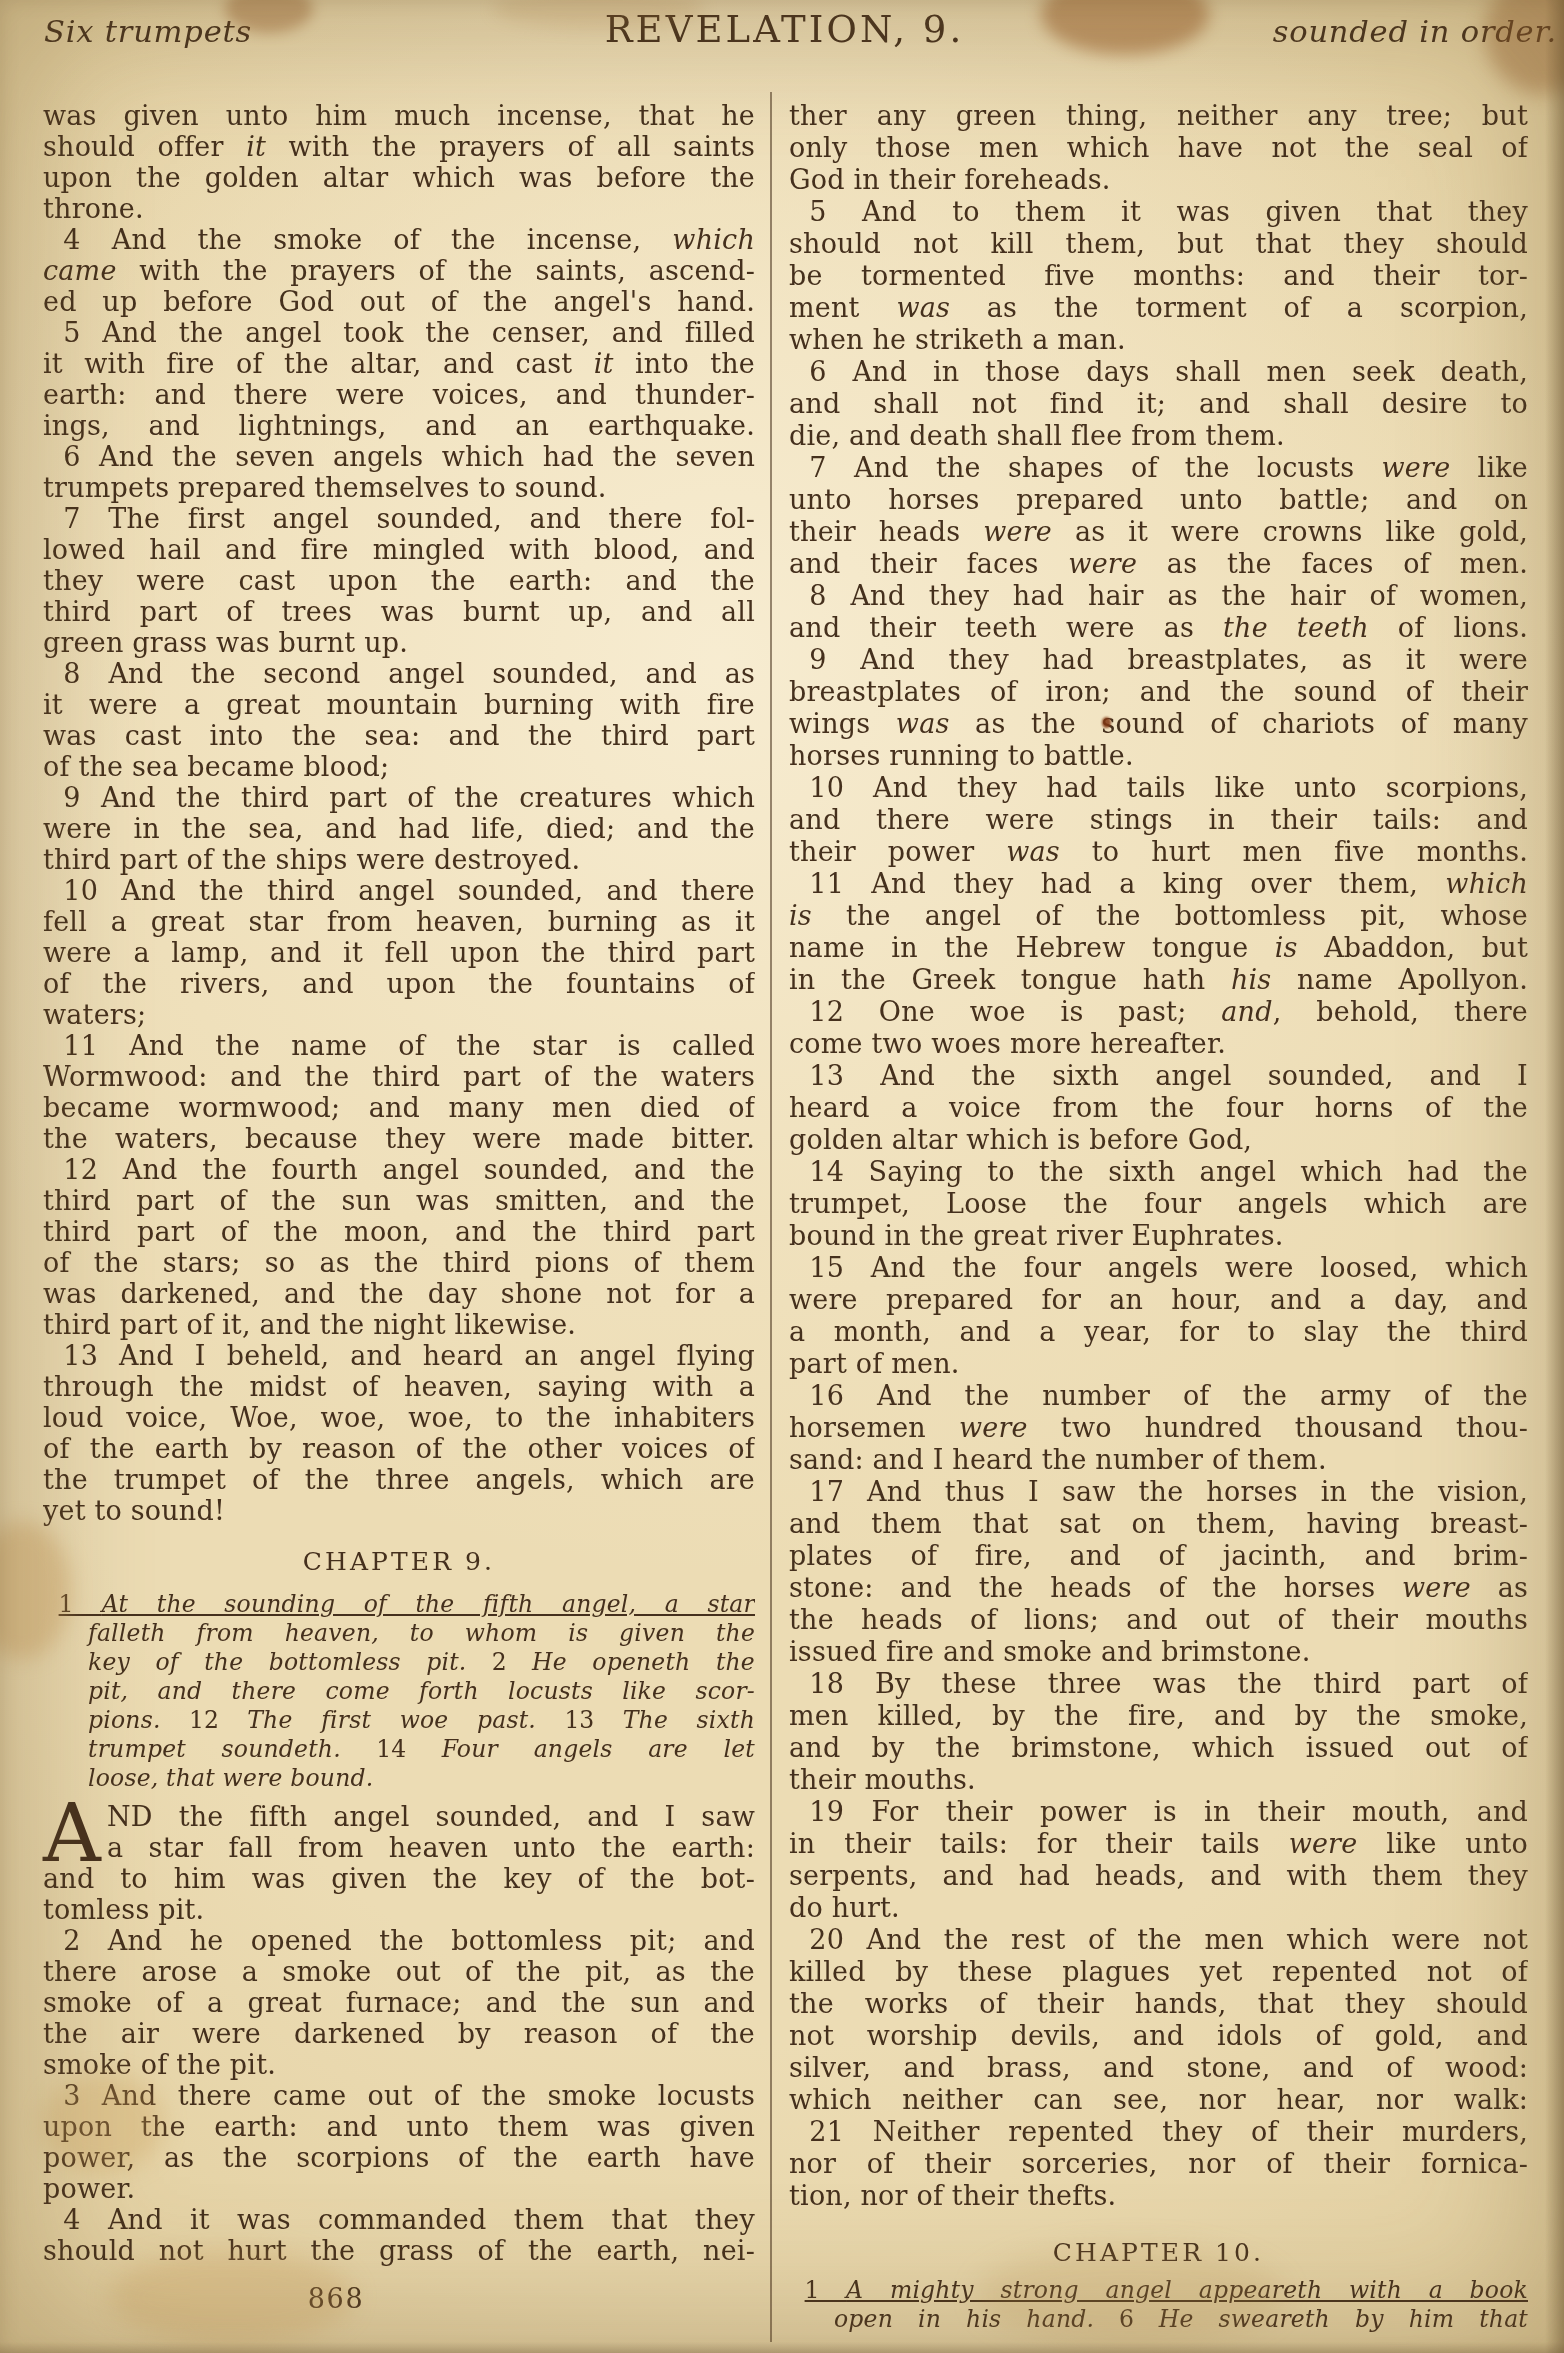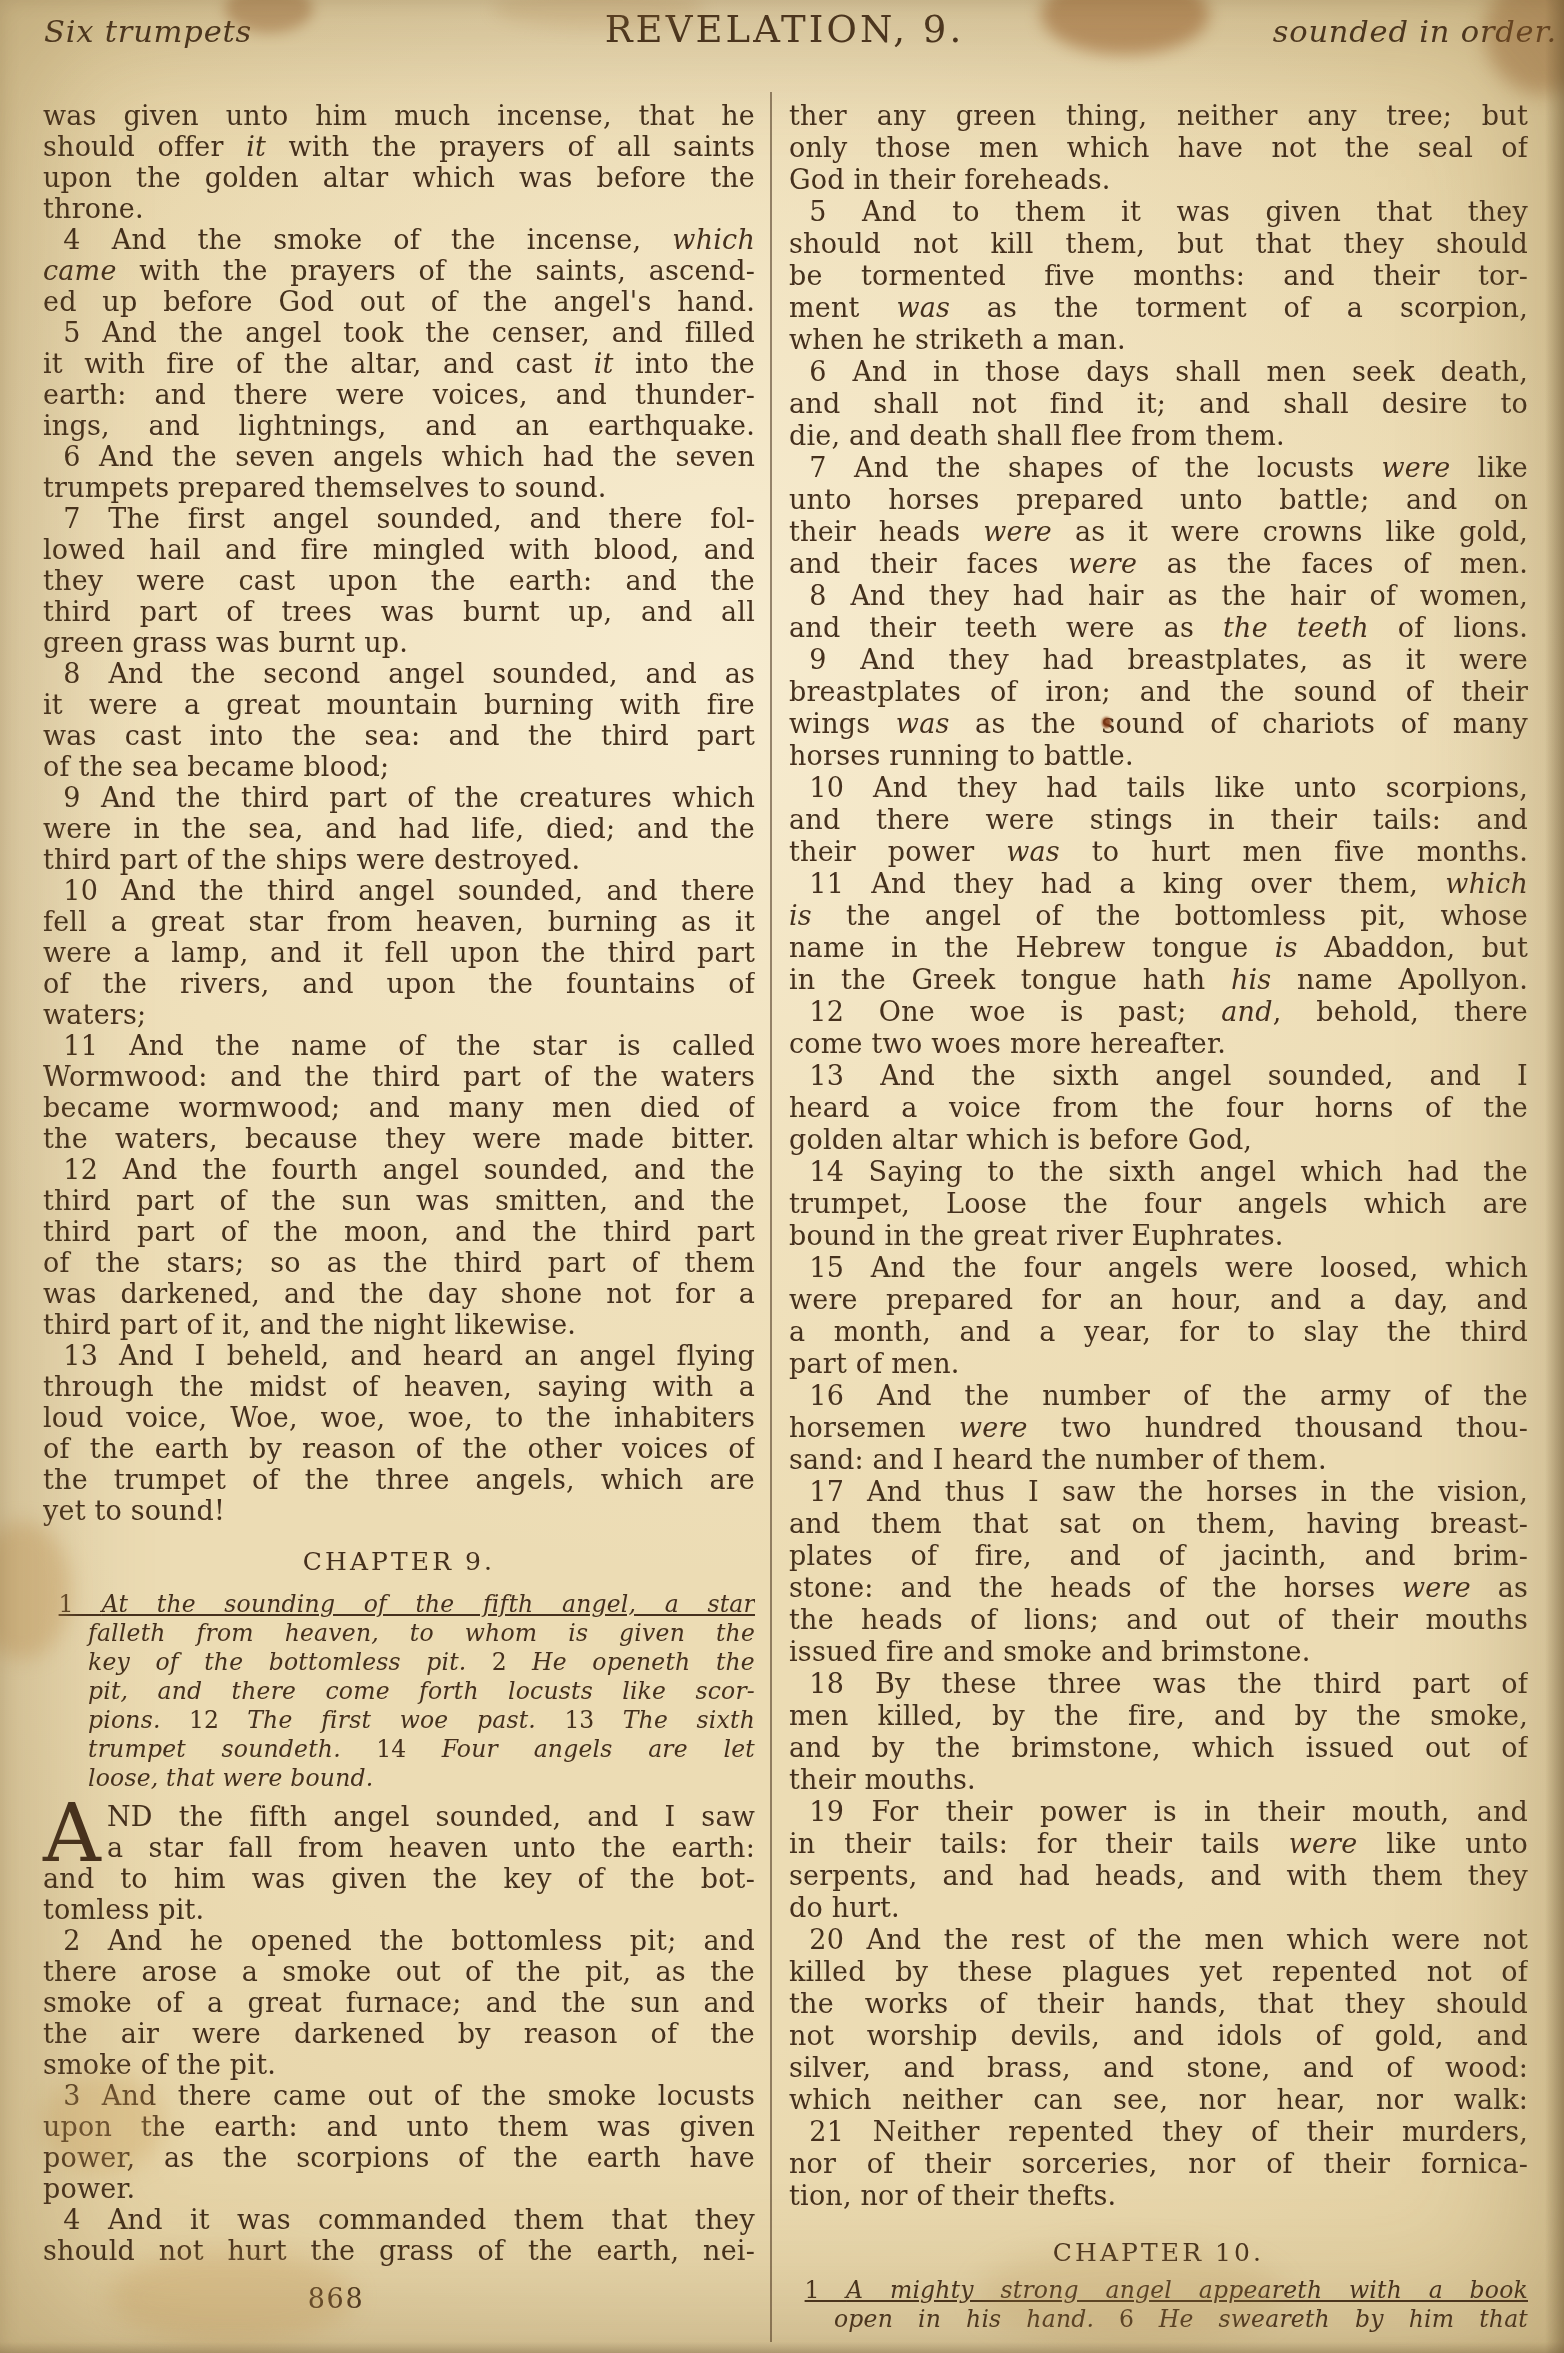--- a/index.html
+++ b/index.html
@@ -115,21 +115,21 @@
       <div class="bl"><span>were a lamp, and it fell upon the third part</span></div>
       <div class="bl"><span>of the rivers, and upon the fountains of</span></div>
       <div class="bl L"><span>waters;</span></div>
       <div class="bl ind"><span>11 And the name of the star is called</span></div>
       <div class="bl"><span>Wormwood: and the third part of the waters</span></div>
       <div class="bl"><span>became wormwood; and many men died of</span></div>
       <div class="bl"><span>the waters, because they were made bitter.</span></div>
       <div class="bl ind"><span>12 And the fourth angel sounded, and the</span></div>
       <div class="bl"><span>third part of the sun was smitten, and the</span></div>
       <div class="bl"><span>third part of the moon, and the third part</span></div>
-      <div class="bl"><span>of the stars; so as the third part of them</span></div>
+      <div class="bl"><span>of the stars; so as the third pions of them</span></div>
       <div class="bl"><span>was darkened, and the day shone not for a</span></div>
       <div class="bl L"><span>third part of it, and the night likewise.</span></div>
       <div class="bl ind"><span>13 And I beheld, and heard an angel flying</span></div>
       <div class="bl"><span>through the midst of heaven, saying with a</span></div>
       <div class="bl"><span>loud voice, Woe, woe, woe, to the inhabiters</span></div>
       <div class="bl"><span>of the earth by reason of the other voices of</span></div>
       <div class="bl"><span>the trumpet of the three angels, which are</span></div>
       <div class="bl L"><span>yet to sound!</span></div>
       <div class="chap">CHAPTER 9.</div>
       <div class="sum first"><span>1 </span><i>At the sounding of the fifth angel, a star</i></div>

